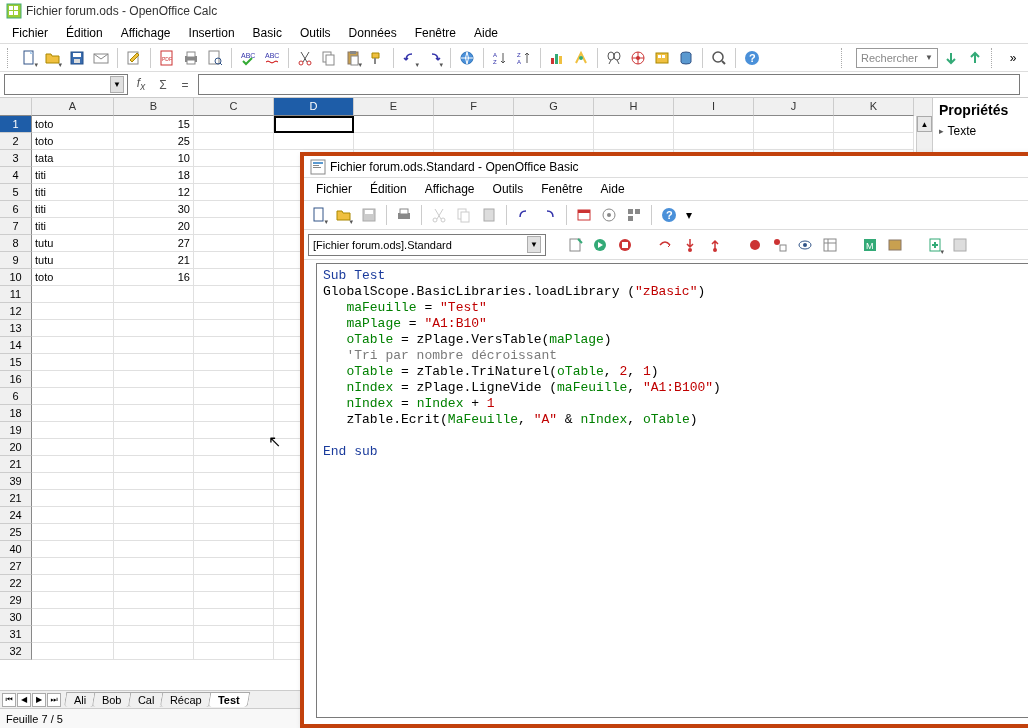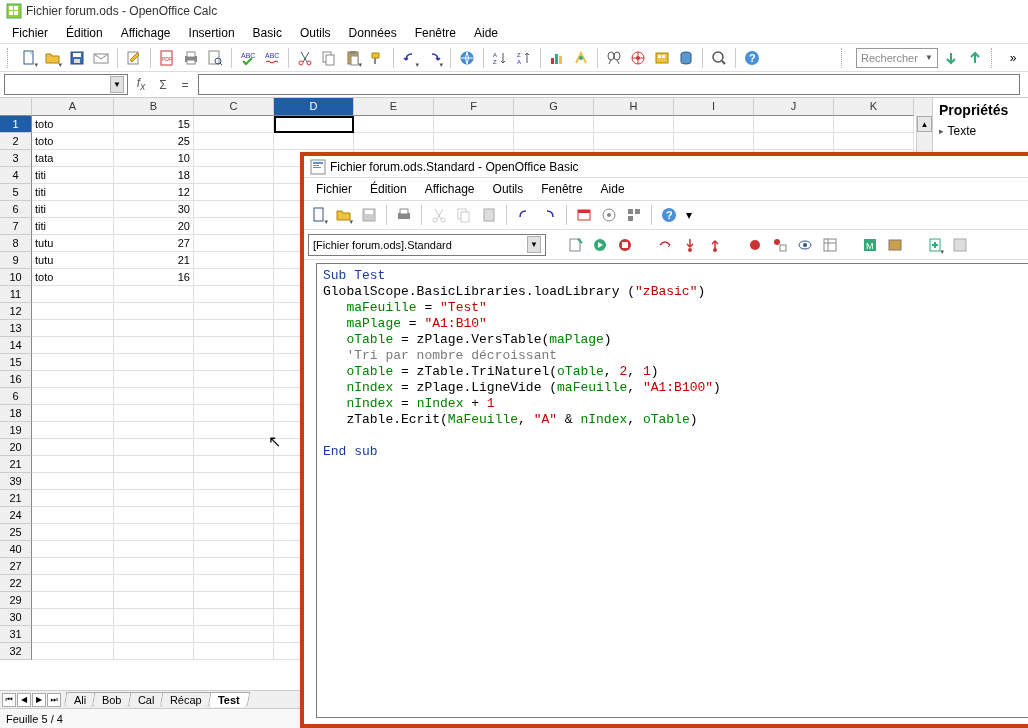--- a/index.html
+++ b/index.html
@@ -809,21 +809,21 @@
   <div class="tabset" id="tabset">
       <div class="sheettab"><span>Ali</span></div>
       <div class="sheettab"><span>Bob</span></div>
       <div class="sheettab"><span>Cal</span></div>
       <div class="sheettab"><span>Récap</span></div>
       <div class="sheettab active"><span>Test</span></div>
     </div>
 </div>
 
 <div class="statusbar">
-  <span>Feuille 5 / 4</span>
+  <span>Feuille 7 / 5</span>
 </div>
 
 <div class="ide">
   <div class="titlebar2">
     <span class="icon">
       <svg viewBox="0 0 16 16">
           <rect x="1" y="1" width="14" height="14" fill="#fff" stroke="#888"></rect>
           <rect x="3" y="3" width="10" height="2" fill="#5a99d0"></rect>
           <rect x="3" y="6" width="6" height="1" fill="#888"></rect>
           <rect x="3" y="8" width="8" height="1" fill="#888"></rect>

